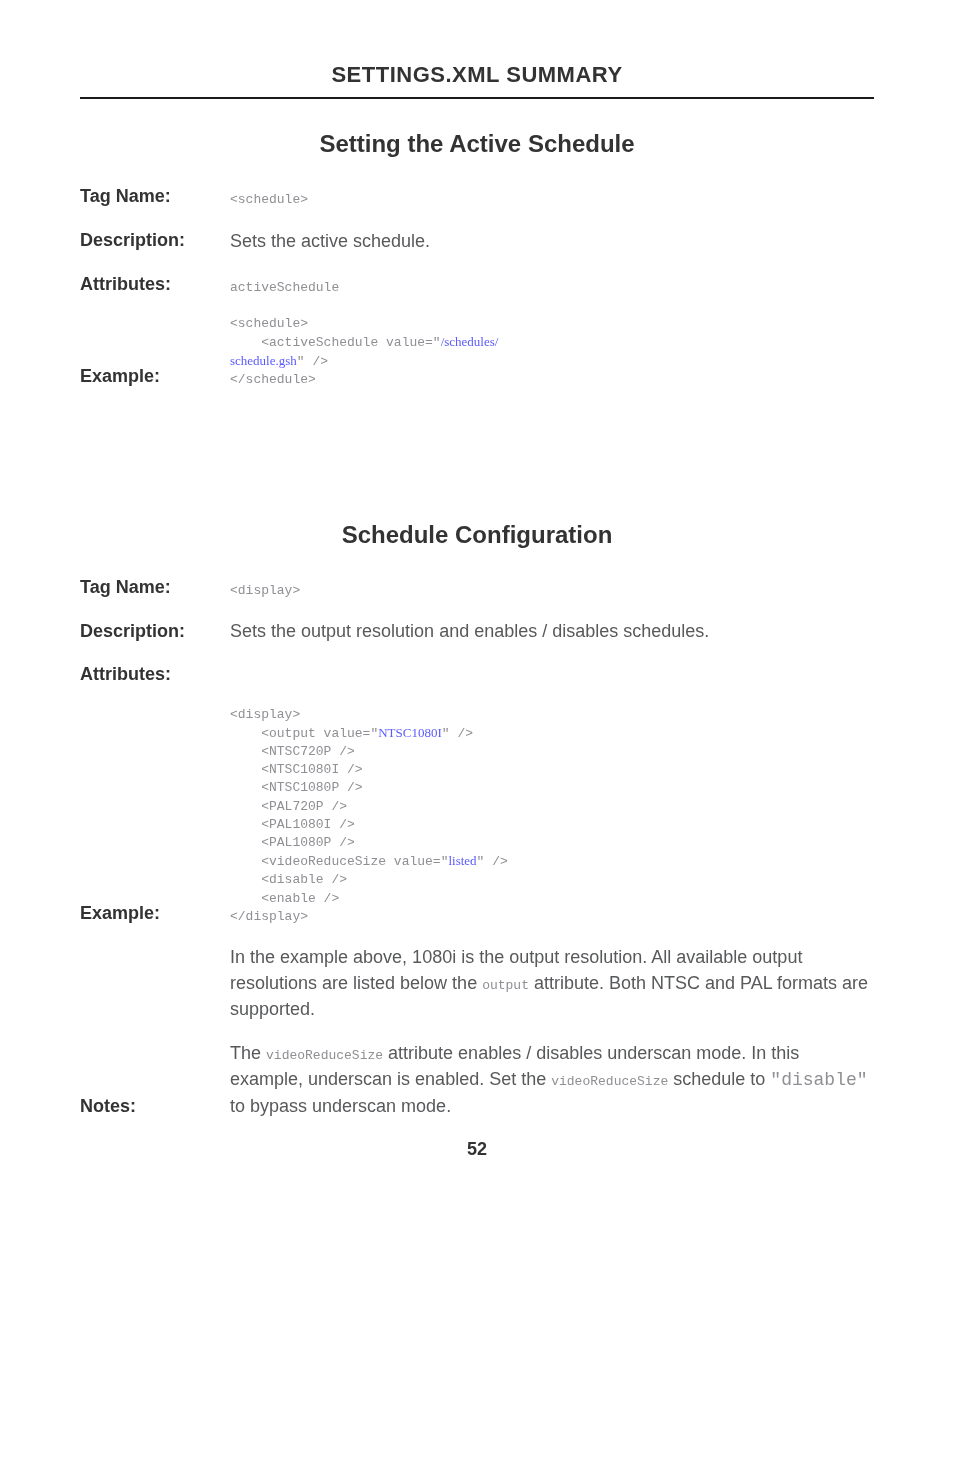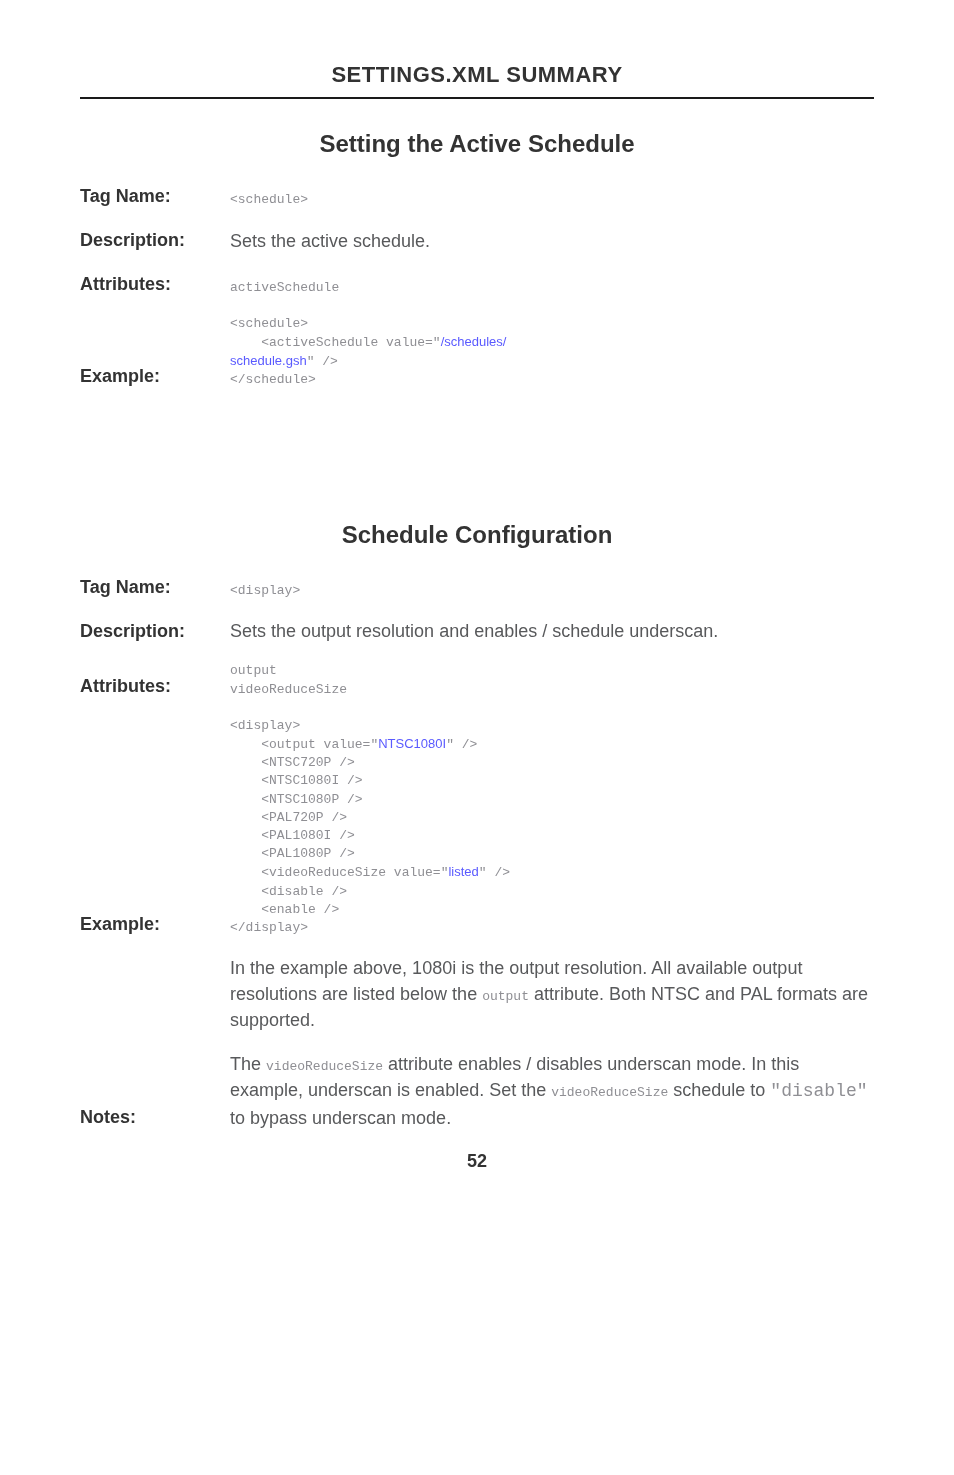--- a/index.html
+++ b/index.html
@@ -45,21 +45,21 @@
     flex: 1;
     color: #58595b;
   }
   .mono {
     font-family: "Courier New", Courier, monospace;
     color: #8f8f94;
     font-size: 13px;
     white-space: pre;
   }
   .code-blue {
-    font-family: Liberation Sans, sans-serif;
+    font-family: Liberation Serif, serif;
     color: #5a5aff;
   }
   .prose {
     color: #58595b;
     line-height: 1.45;
   }
   .prose .mono, .prose .monoq {
     color: #8f8f94;
     font-family: "Courier New", Courier, monospace;
   }
@@ -107,27 +107,25 @@
 
 <div class="subhead">Schedule Configuration</div>
 
 <div class="row">
   <div class="label">Tag Name:</div>
   <div class="value mono">&lt;display&gt;</div>
 </div>
 
 <div class="row">
   <div class="label">Description:</div>
-  <div class="value prose">Sets the output resolution and enables / schedule underscan.</div>
+  <div class="value prose">Sets the output resolution and enables / disables schedules.</div>
 </div>
 
 <div class="row">
   <div class="label">Attributes:</div>
-  <div class="value mono"><span>output</span>
-<span>videoReduceSize</span></div>
 </div>
 
 <div class="row">
   <div class="label">Example:</div>
   <div class="value mono"><span>&lt;display&gt;</span>
 <span>    &lt;output value="</span><span class="code-blue">NTSC1080I</span><span>" /&gt;</span>
 <span>    &lt;NTSC720P /&gt;</span>
 <span>    &lt;NTSC1080I /&gt;</span>
 <span>    &lt;NTSC1080P /&gt;</span>
 <span>    &lt;PAL720P /&gt;</span>

